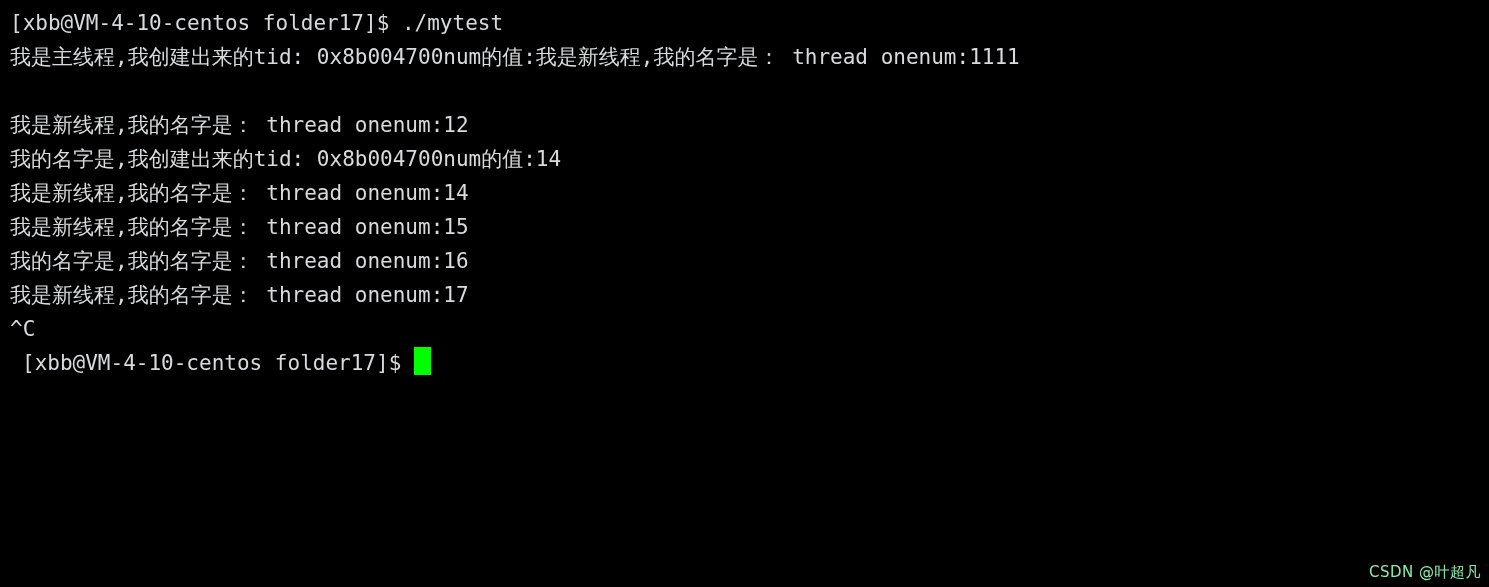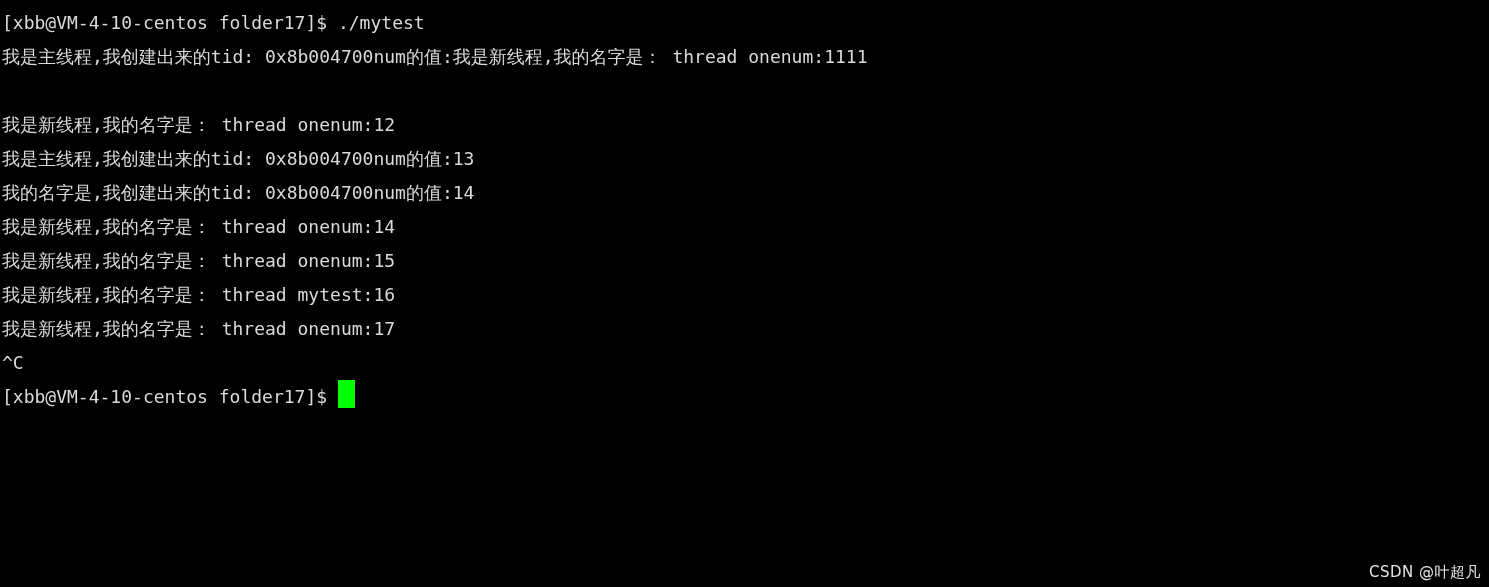--- a/index.html
+++ b/index.html
@@ -28,57 +28,58 @@
   #screen {
     position: absolute;
     left: 0;
     top: -28px;
     width: 1489px;
   }
 
   .line {
     height: 34px;
     line-height: 34px;
-    font-size: 18px;
+    font-size: 21px;
     color: #d8dadd;
     white-space: pre;
     letter-spacing: 0;
-    padding-left: 2px;
+    padding-left: 10px;
     box-sizing: border-box;
   }
 
   .line.blank {
     color: transparent;
   }
 
   
   .prompt-line {
     color: #d8dadd;
   }
 
   .cursor-line {
     position: relative;
+    margin-left: 12px;
   }
 
   .cursor {
     display: inline-block;
     width: 17px;
     height: 28px;
     background: #00ff00;
     vertical-align: -5px;
     margin-left: 0px;
   }
 
   #watermark {
     position: absolute;
     right: 8px;
     bottom: 5px;
     font-family: "DejaVu Sans", "Liberation Sans", sans-serif;
     font-size: 15px;
-    color: #e5e5e5;
+    color: #86efac;
     letter-spacing: 0.5px;
     white-space: pre;
   }
 </style>
 </head>
 <body>
 
 <div id="terminal">
   <div id="screen">
 
@@ -86,32 +87,31 @@
 
     <div class="line prompt-line">[xbb@VM-4-10-centos folder17]$ ./mytest</div>
 
     <div class="line">我是主线程,我创建出来的tid: 0x8b004700num的值:我是新线程,我的名字是： thread onenum:1111</div>
 
     <div class="line blank"></div>
 
 
     <div class="line">我是新线程,我的名字是： thread onenum:12</div>
 
-    <div class="line">我是主线程,我创建出来的tid: 0x8b004700num的值:13</div>
 
 
     <div class="line">我的名字是,我创建出来的tid: 0x8b004700num的值:14</div>
 
     <div class="line">我是新线程,我的名字是： thread onenum:14</div>
 
 
     <div class="line">我是新线程,我的名字是： thread onenum:15</div>
 
 
-    <div class="line">我是新线程,我的名字是： thread mytest:16</div>
+    <div class="line">我的名字是,我的名字是： thread onenum:16</div>
 
 
     <div class="line">我是新线程,我的名字是： thread onenum:17</div>
 
     <div class="line">^C</div>
 
     <div class="line cursor-line prompt-line"><span>[xbb@VM-4-10-centos folder17]$ </span><span class="cursor"></span></div>
 
   </div>
 

